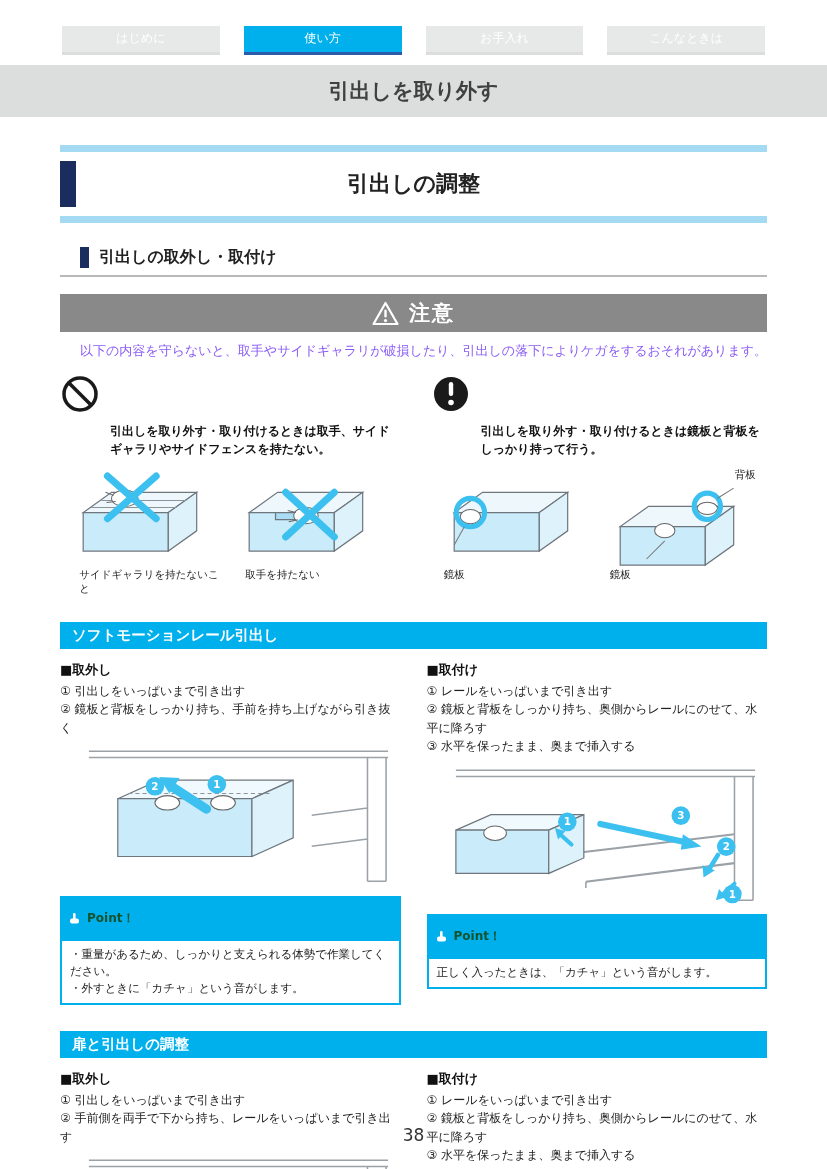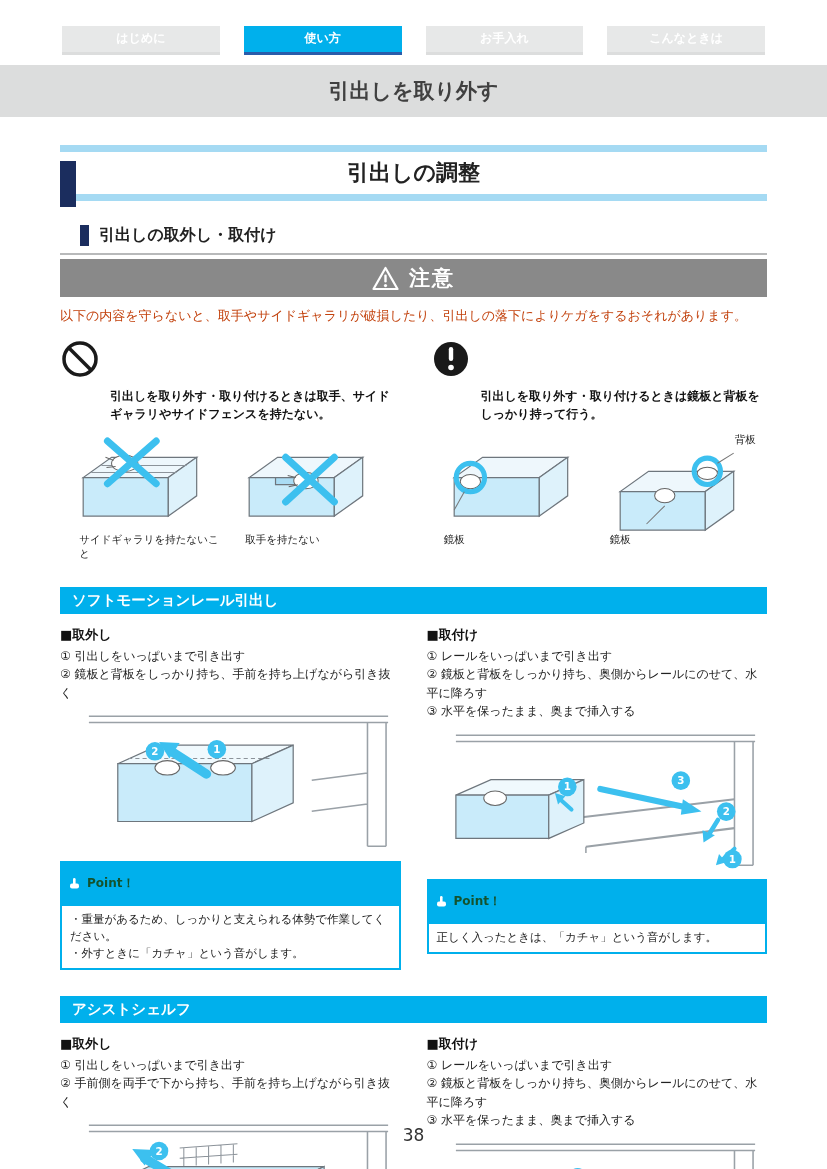--- a/index.html
+++ b/index.html
@@ -7,56 +7,56 @@
     width: 827px;
     background: #fff;
     font-family: "DejaVu Sans", "Liberation Sans", sans-serif;
     color: #333;
   }
   .page { width: 827px; height: 1169px; position: relative; overflow: hidden; background: #fff; }
 
   
   .tabs { display: flex; gap: 24px; padding: 26px 62px 0; }
   .tab {
-    flex: 1; text-align: center; font-size: 12px; font-weight: bold;
+    flex: 1; text-align: center; font-size: 12px; font-weight: normal;
     color: #fff; padding: 4px 0 5px; background: #e7e8e8; border-bottom: 3px solid #dcdddd;
   }
   .tab.active { background: #00b0ec; border-bottom-color: #2a5caa; }
 
   
   .title-bar {
     margin-top: 10px; background: #dcdddd; text-align: center;
     font-size: 21px; font-weight: bold; color: #404040; padding: 12px 0;
   }
 
   .content { padding: 0 60px; }
 
   
   .section-heading { position: relative; margin-top: 28px; }
   .sh-inner {
     border-top: 7px solid #a5daf3; border-bottom: 7px solid #a5daf3;
-    font-size: 22px; font-weight: bold; text-align: center; padding: 6px 0; color: #222;
+    font-size: 22px; font-weight: bold; text-align: center; padding: 17px 0; color: #222;
   }
   .sh-navy { position: absolute; left: 0; top: 16px; width: 16px; height: 46px; background: #1b2d5e; }
 
   
   .subsection {
     margin-top: 24px; display: flex; align-items: center; gap: 10px;
     border-bottom: 2px solid #b8b9ba; padding-bottom: 7px; padding-left: 20px;
   }
   .sub-bar { width: 9px; height: 21px; background: #1b2d5e; }
   .sub-text { font-size: 16px; font-weight: bold; color: #222; }
 
   
   .caution-banner {
-    margin-top: 4px; background: #898989; color: #fff; font-size: 21px; font-weight: bold;
+    margin-top: 17px; background: #898989; color: #fff; font-size: 21px; font-weight: bold;
     text-align: center; padding: 5px 0; display: flex; align-items: center; justify-content: center; gap: 10px;
     letter-spacing: 2px;
   }
-  .caution-intro { margin-top: 10px; font-size: 13px; color: #c2410c; }
+  .caution-intro { margin-top: 10px; font-size: 13px; color: #8b5cf6; text-align: right; }
 
   .warn-cols { display: flex; gap: 34px; margin-top: 14px; }
   .warn-col { flex: 1; min-width: 0; }
   .warn-head { display: flex; gap: 10px; align-items: flex-start; }
   .warn-icon { flex: 0 0 40px; }
   .warn-text { font-size: 12px; font-weight: bold; line-height: 1.5; color: #111; margin-top: 48px; }
   .warn-illus { display: flex; gap: 14px; margin-top: 10px; justify-content: center; }
   .fig { position: relative; width: 152px; }
   .fig svg { display: block; width: 100%; height: auto; }
   .fig.pad-top svg { margin-top: 14px; }
@@ -322,28 +322,28 @@
             </svg>
             <span>Point！</span>
           </div>
           <div class="point-body">
             <div>正しく入ったときは、「カチャ」という音がします。</div>
           </div>
         </div>
       </div>
     </div>
 
-    <div class="sec-banner">アシストシェルフ</div>
+    <div class="sec-banner">扉と引出しの調整</div>
     <div class="cols">
 
       <div class="col">
         <div class="col-head">■取外し</div>
         <div class="steps">
           <div>① 引出しをいっぱいまで引き出す</div>
-          <div>② 手前側を両手で下から持ち、手前を持ち上げながら引き抜く</div>
+          <div>② 手前側を両手で下から持ち、レールをいっぱいまで引き出す</div>
         </div>
         <svg class="sec-illus" viewBox="0 0 330 140">
           <g class="cab">
             <path d="M28,8 H318 M28,14 H318 M298,14 V134 M316,14 V134 M298,134 H316 M240,118 L298,110"></path>
           </g>
           <g stroke="#8c939a" stroke-width="1" fill="none">
             <path d="M120,48 V30 M132,47 V29 M144,46 V28 M156,45 V27 M168,44 V26 M116,30 L172,26 M116,40 L172,36"></path>
           </g>
           <path d="M36,72 L206,72 L256,48 L86,48 Z" fill="#c9ebfa" class="boxline"></path>
           <path d="M36,72 H206 V84 H36 Z" fill="#a6def6" class="boxline"></path>

